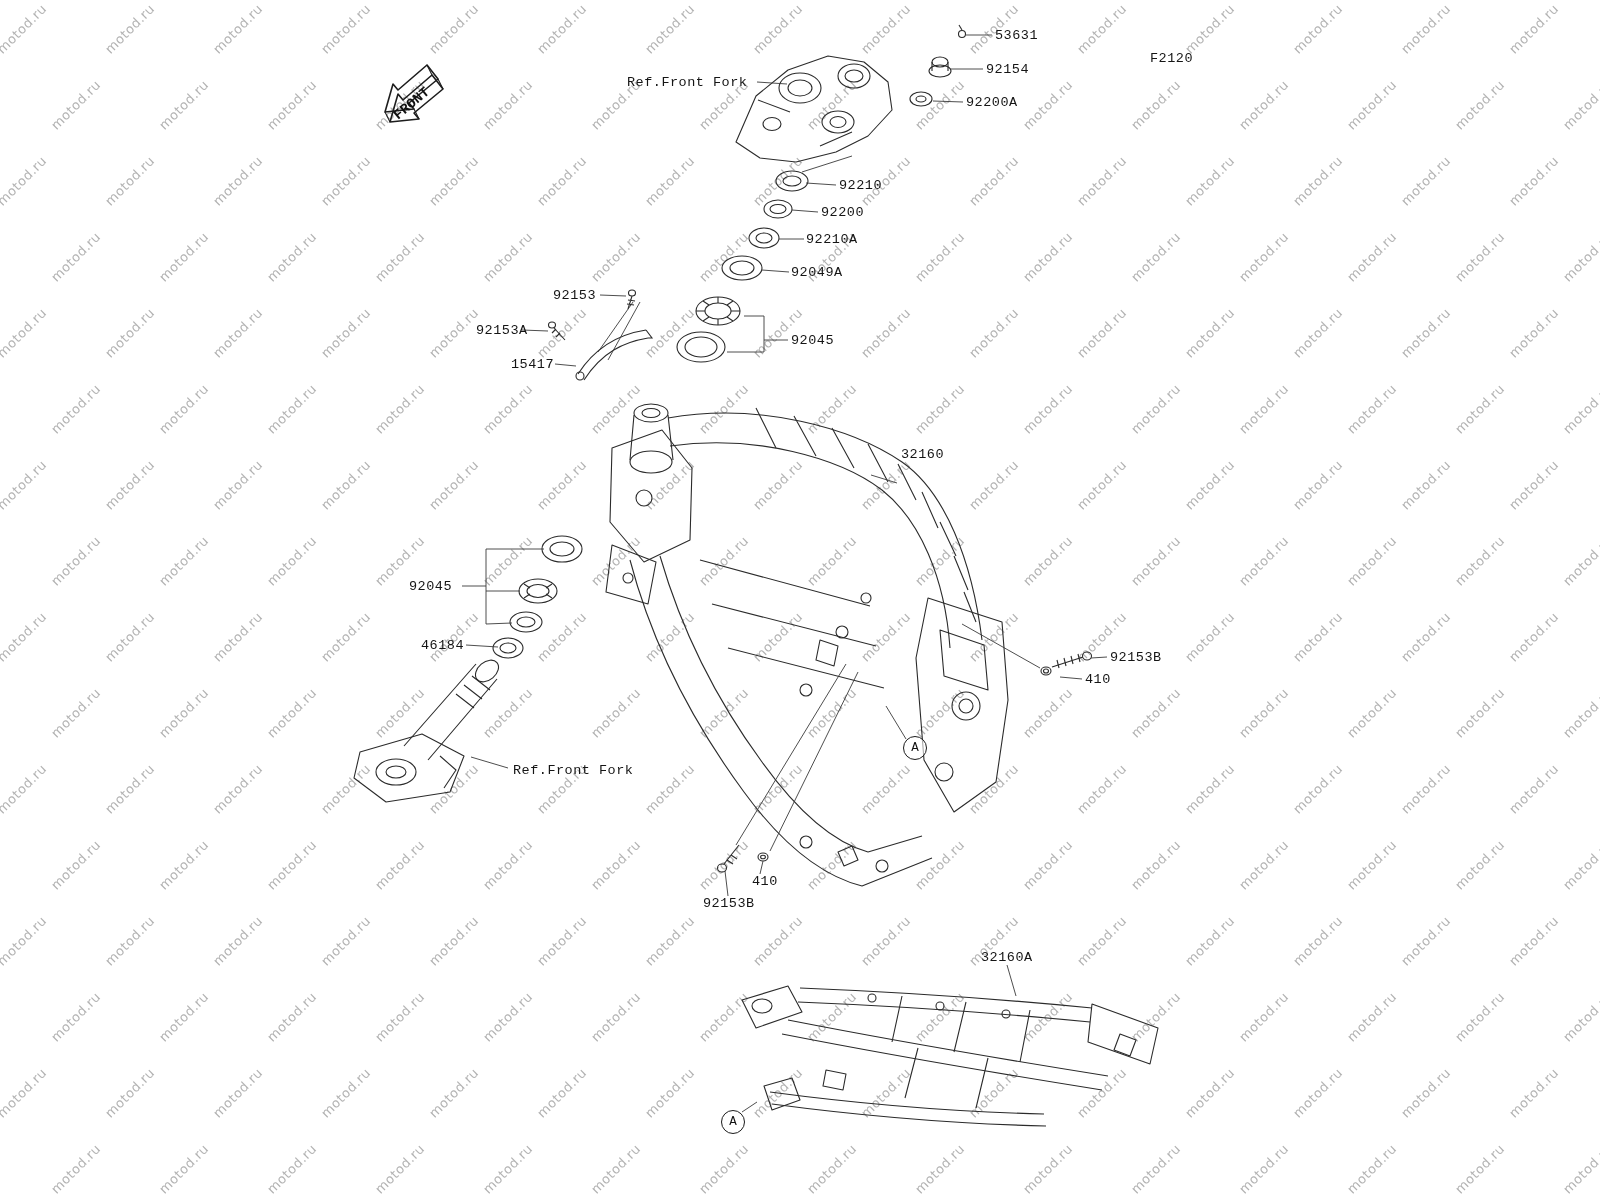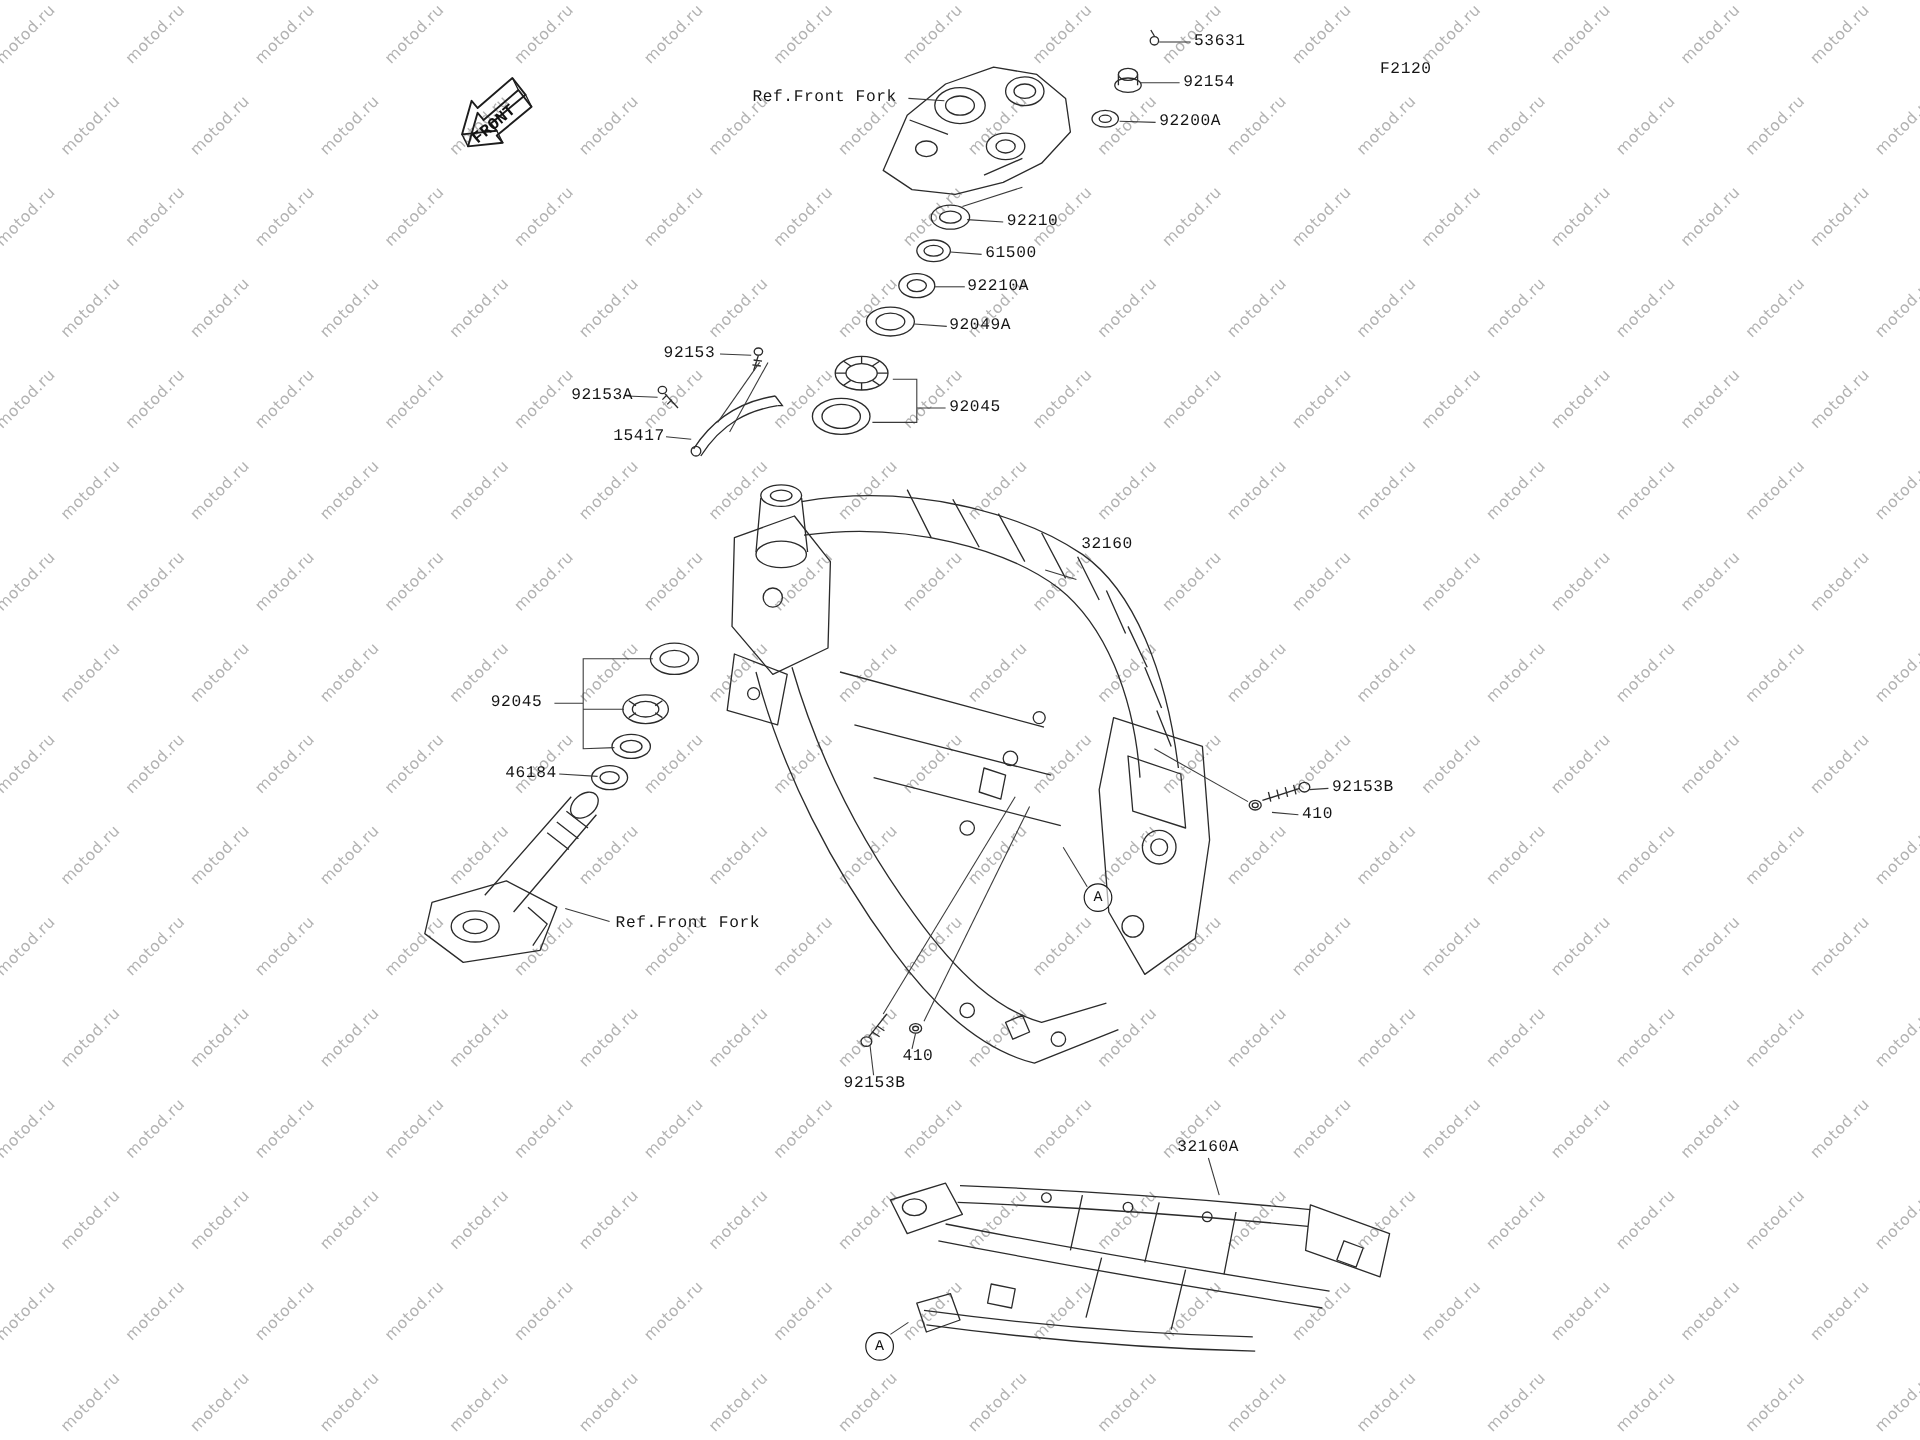--- a/index.html
+++ b/index.html
@@ -460,21 +460,21 @@
       <path d="M640,302 L608,360"></path>
     </g>
   </svg>
 
   <div class="lbl" style="left:627px;top:82px">Ref.Front Fork</div>
   <div class="lbl" style="left:995px;top:35px">53631</div>
   <div class="lbl" style="left:986px;top:69px">92154</div>
   <div class="lbl" style="left:966px;top:102px">92200A</div>
   <div class="lbl" style="left:1150px;top:58px">F2120</div>
   <div class="lbl" style="left:839px;top:185px">92210</div>
-  <div class="lbl" style="left:821px;top:212px">61500</div>
+  <div class="lbl" style="left:821px;top:212px">92200</div>
   <div class="lbl" style="left:806px;top:239px">92210A</div>
   <div class="lbl" style="left:791px;top:272px">92049A</div>
   <div class="lbl" style="left:553px;top:295px">92153</div>
   <div class="lbl" style="left:476px;top:330px">92153A</div>
   <div class="lbl" style="left:511px;top:364px">15417</div>
   <div class="lbl" style="left:791px;top:340px">92045</div>
   <div class="lbl" style="left:901px;top:454px">32160</div>
   <div class="lbl" style="left:409px;top:586px">92045</div>
   <div class="lbl" style="left:421px;top:645px">46184</div>
   <div class="lbl" style="left:1110px;top:657px">92153B</div>

